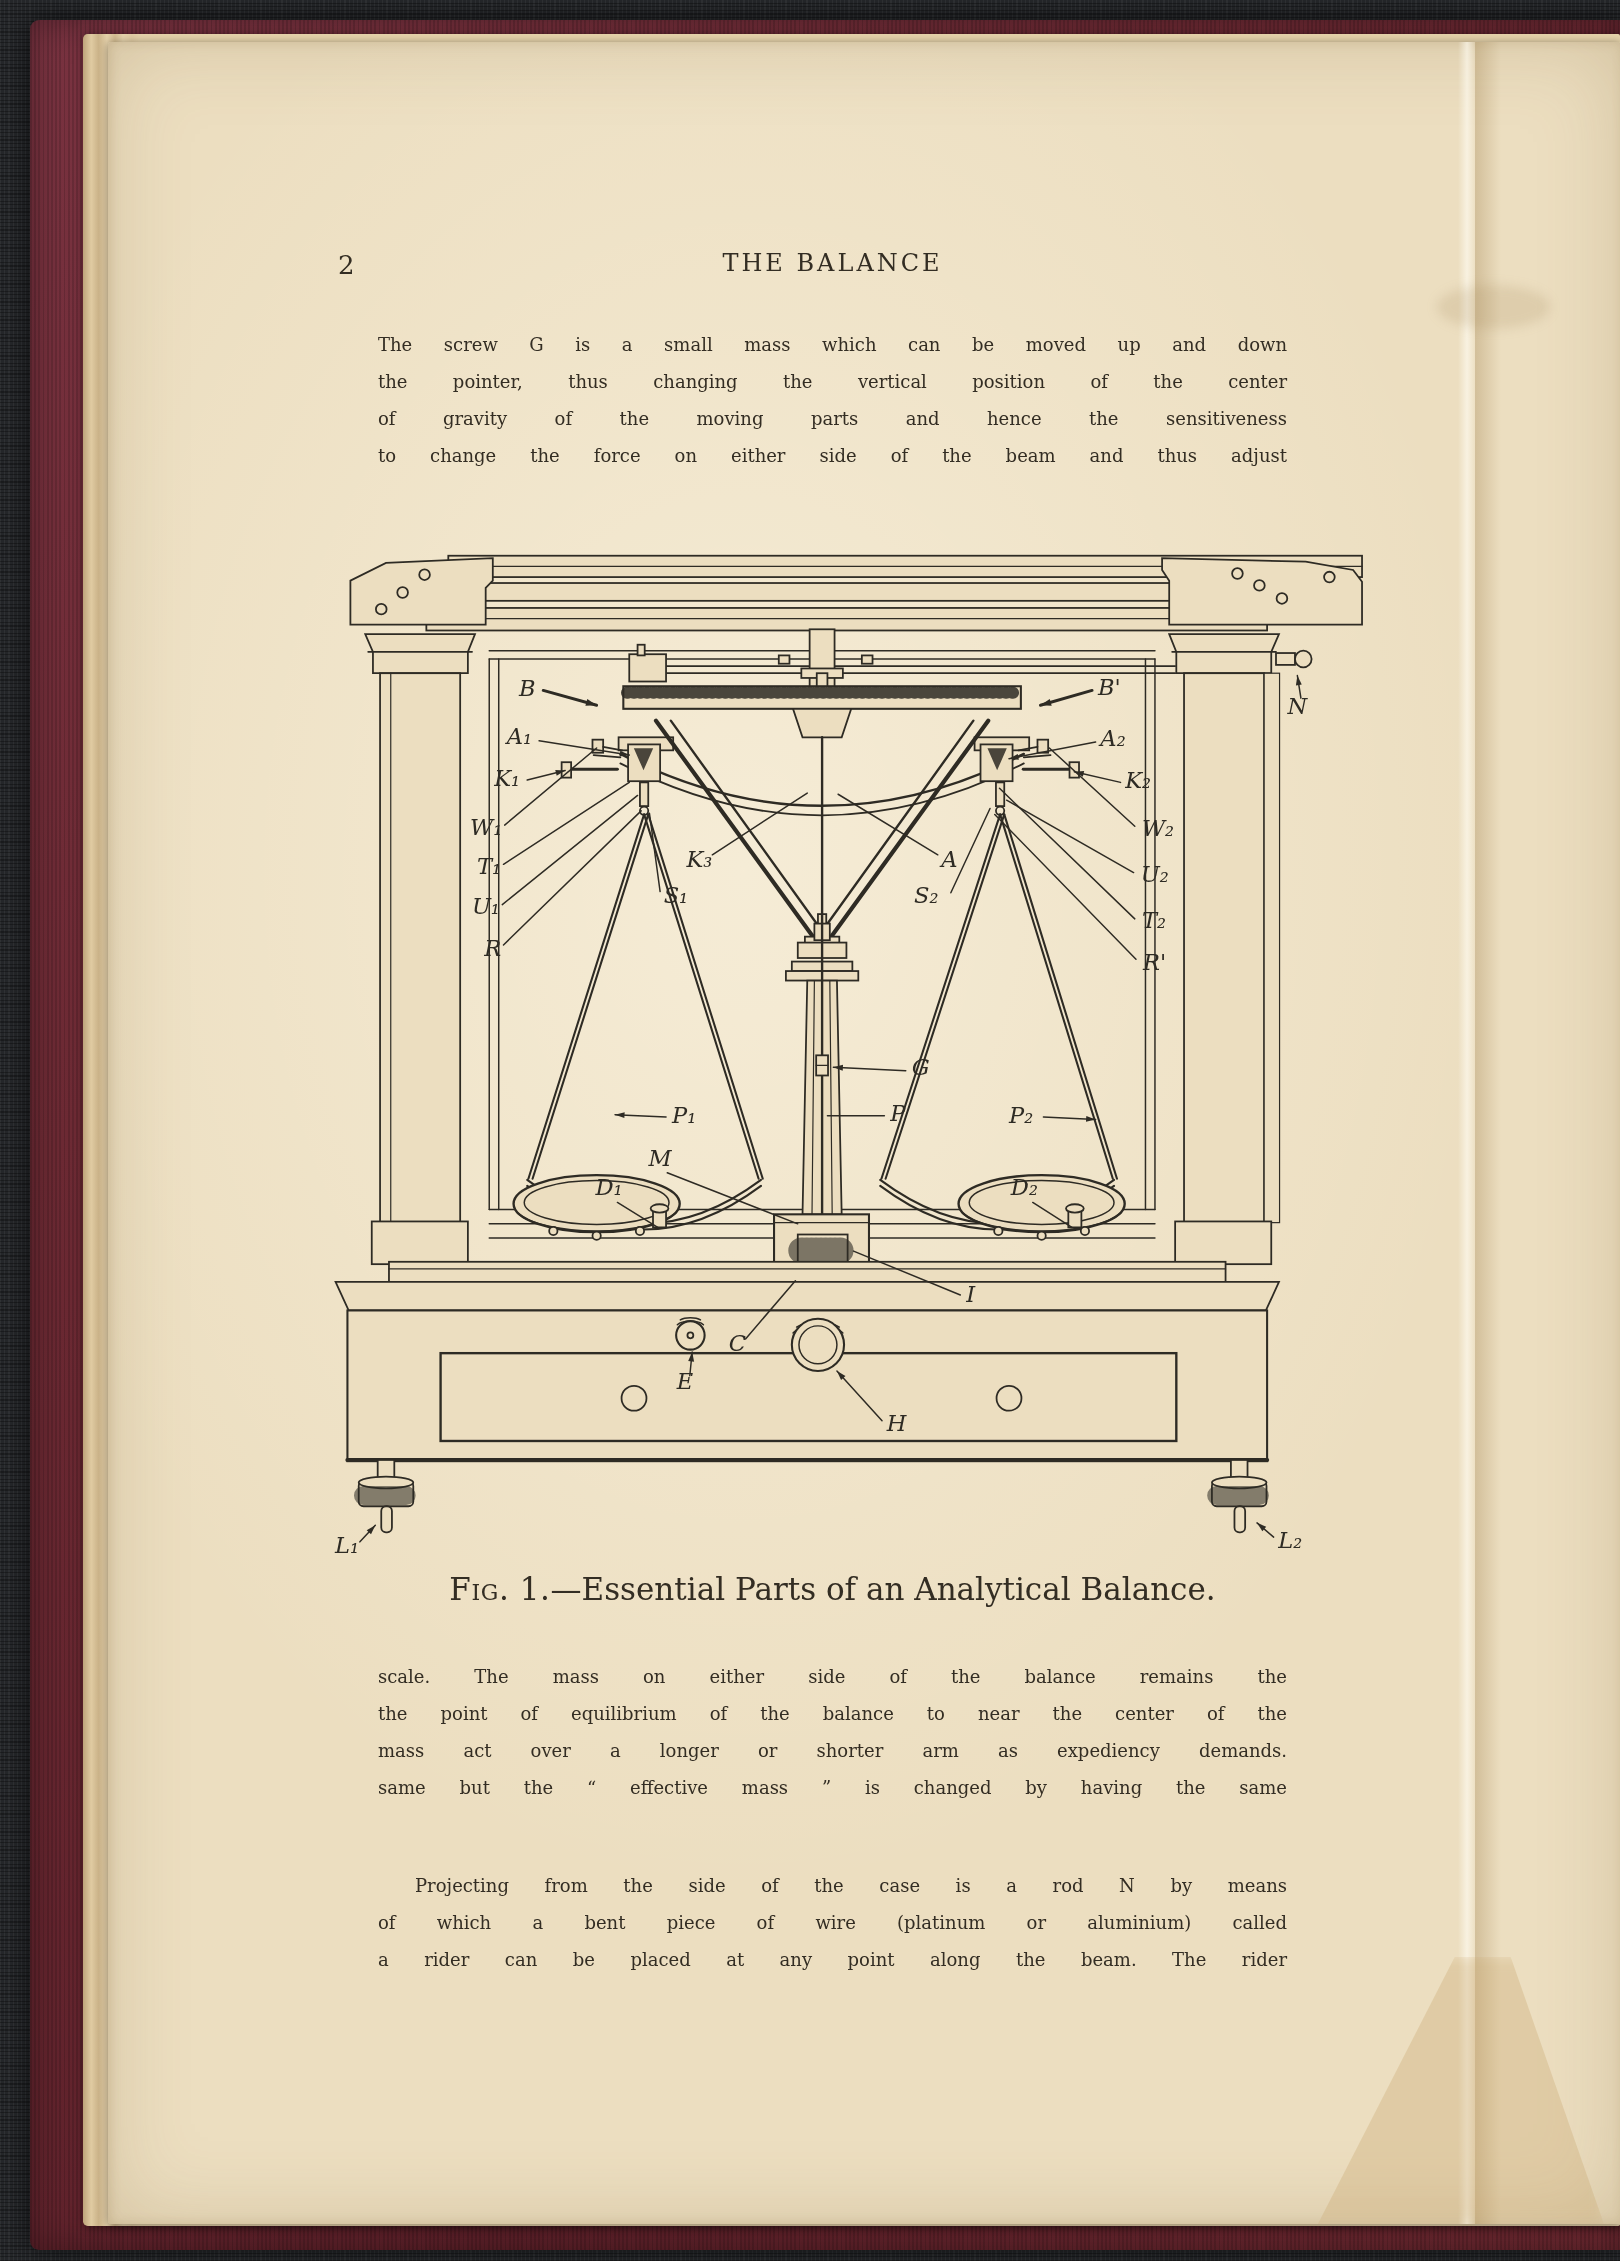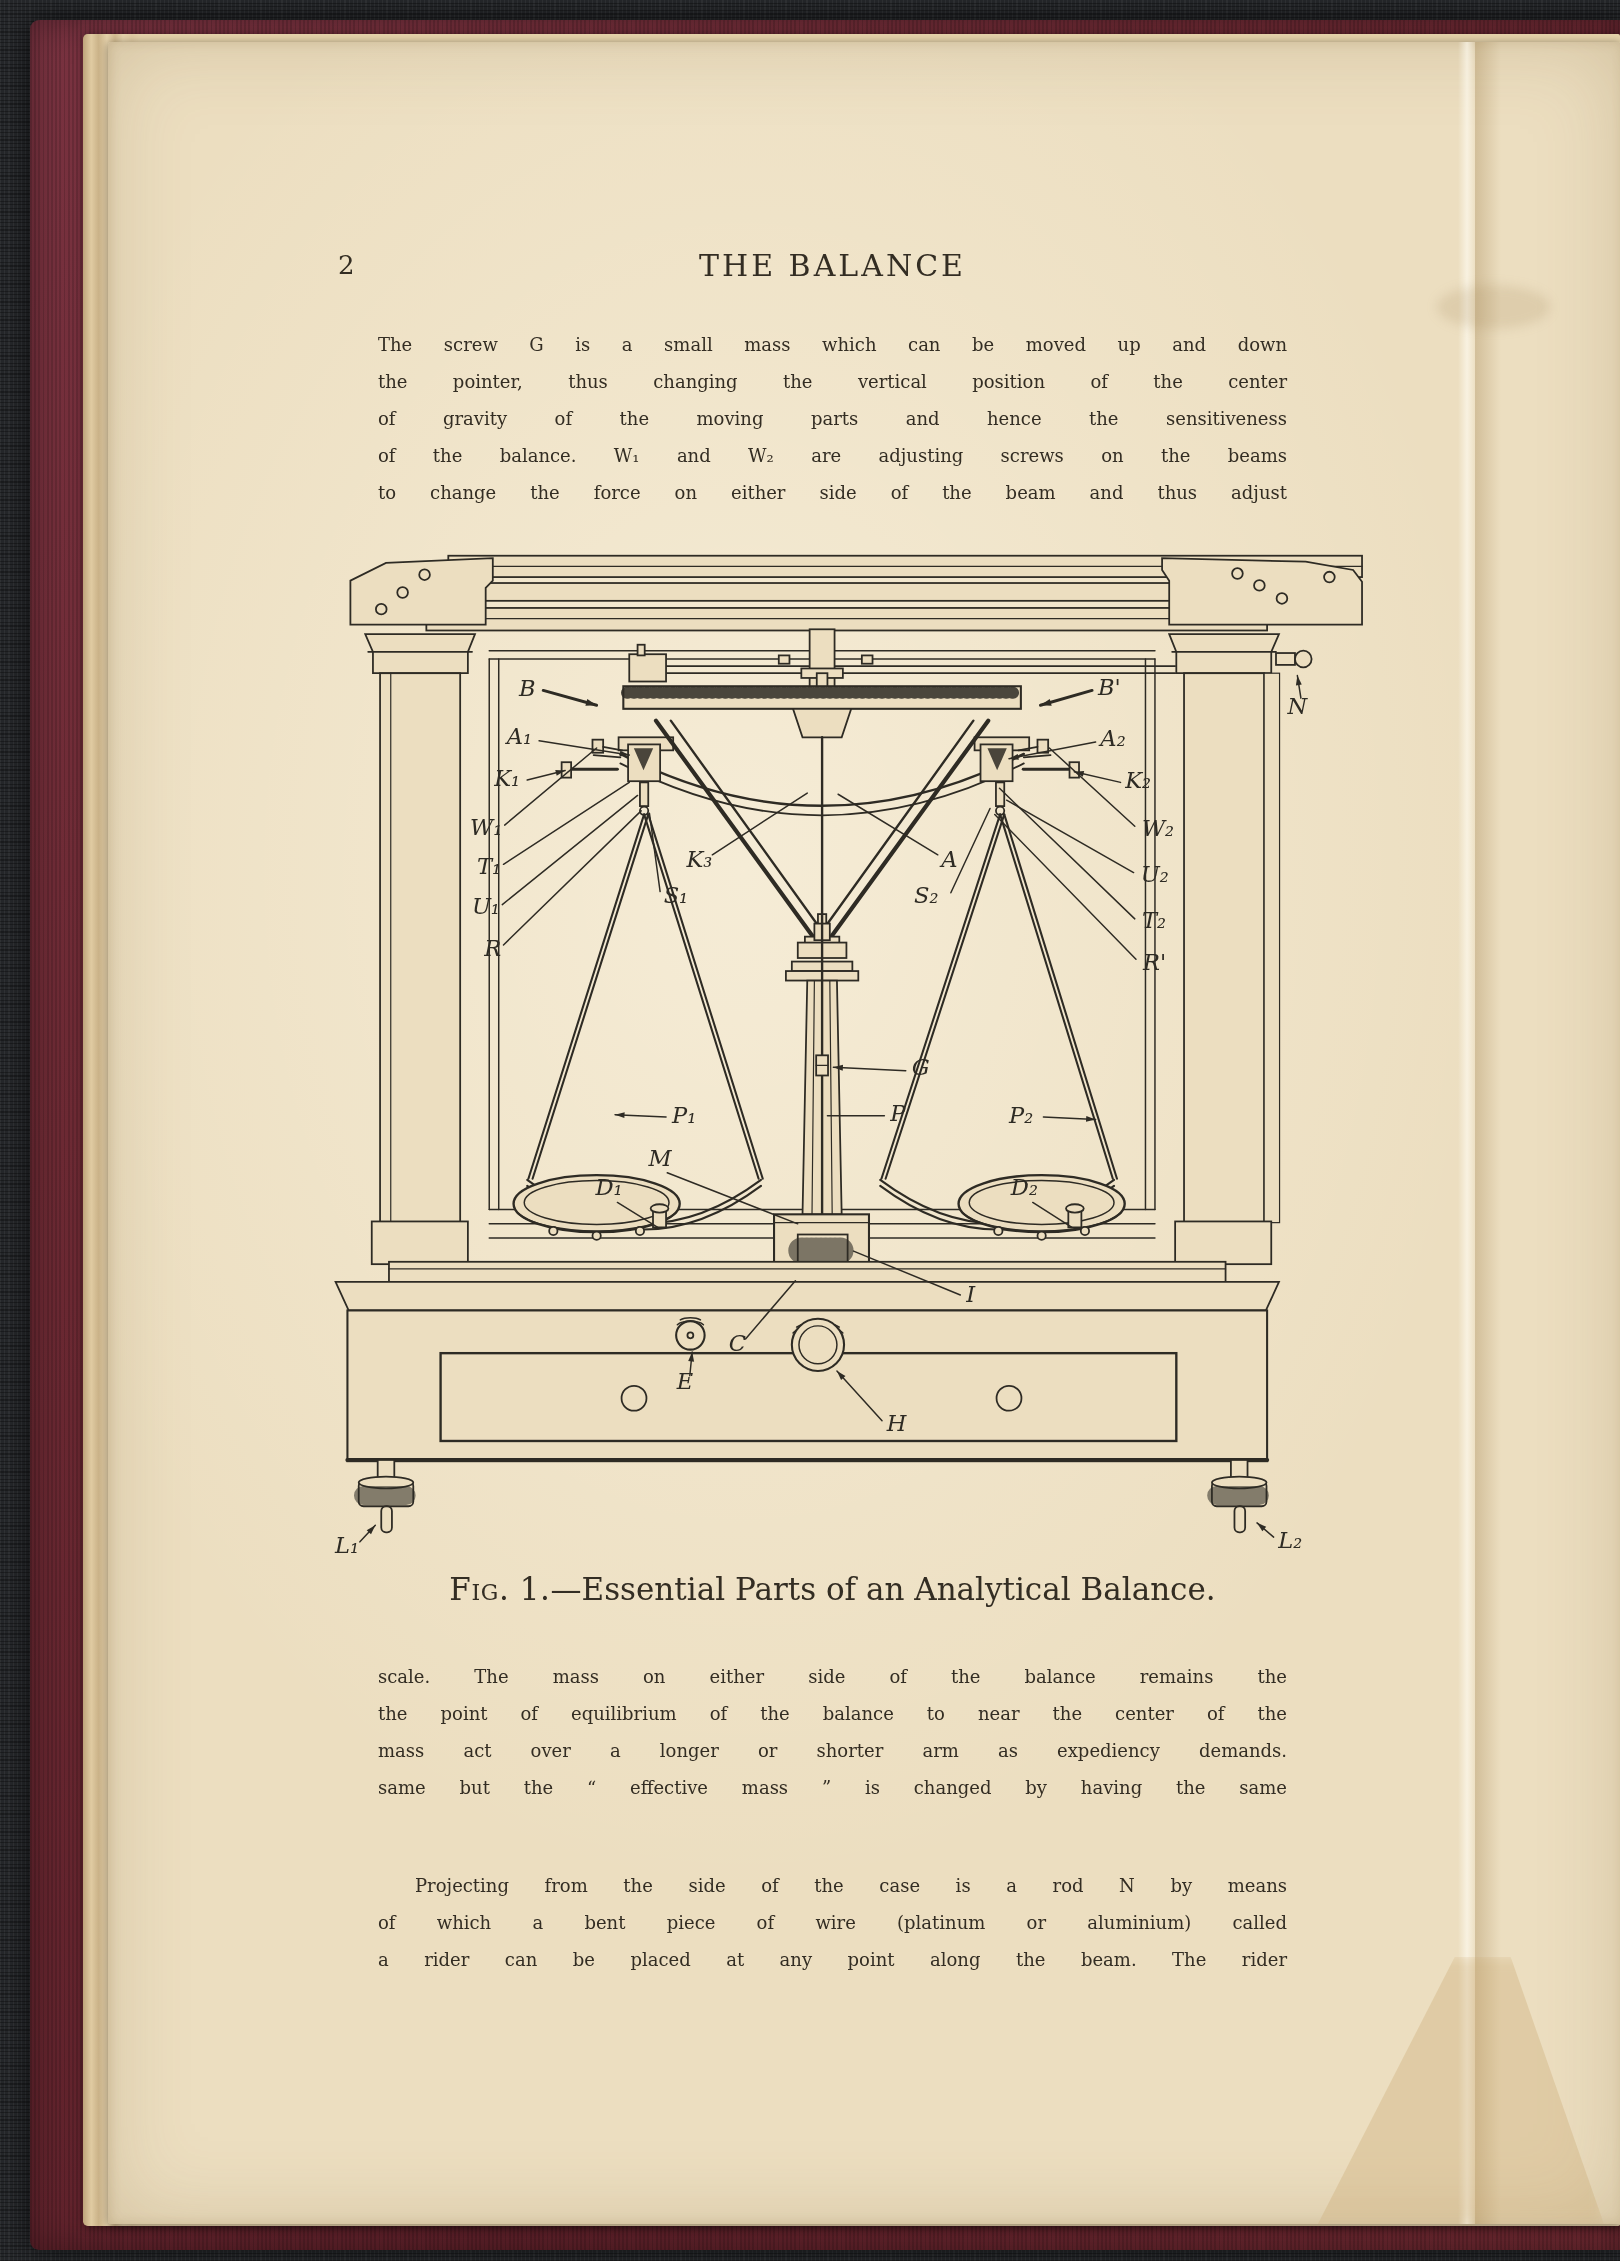--- a/index.html
+++ b/index.html
@@ -44,21 +44,21 @@
     background:linear-gradient(90deg, rgba(150,118,64,.30), rgba(150,118,64,0));}
   .stain-br{position:absolute;left:1185px;top:1915px;width:311px;height:267px;
     background:rgba(198,166,108,.32);
     -webkit-clip-path:polygon(52% 0%, 8% 100%, 100% 100%, 70% 0%);
     clip-path:polygon(52% 0%, 8% 100%, 100% 100%, 70% 0%);
     filter:blur(7.1px);}
   .smudge-tr{position:absolute;left:1329px;top:243px;width:113px;height:44px;border-radius:50%;
     background:rgba(150,120,70,.16);filter:blur(5.3px);}
   .pageno{position:absolute;left:230px;top:210px;font-size:26px;line-height:1;}
   .header{position:absolute;left:270px;top:209px;width:909px;text-align:center;
-    font-size:30px;letter-spacing:3px;line-height:1;}
+    font-size:24px;letter-spacing:3px;line-height:1;}
   .textblock{position:absolute;width:909px;font-size:18px;}
   .jline{height:37px;line-height:37px;text-align:justify;text-align-last:justify;
     white-space:nowrap;}
   .jline.indent{text-indent:37px;}
   .caption{position:absolute;left:270px;top:1529px;width:909px;text-align:center;font-size:31px;line-height:1.2;}
   .caption .figlbl{font-variant:small-caps;letter-spacing:0.6px;}
   svg.figure{position:absolute;left:189px;top:504px;}
   svg .lbl{font-family:"DejaVu Serif","Liberation Serif",serif;font-style:italic;
     font-size:38px;fill:#2e2b24;}
 </style>
@@ -74,21 +74,20 @@
   <div class="stain-br"></div>
   <div class="smudge-tr"></div>
 
   <div class="pageno">2</div>
   <div class="header">THE BALANCE</div>
 
   <div class="textblock" style="left:270px;top:284px;">
     <div class="jline">The screw G is a small mass which can be moved up and down</div>
     <div class="jline">the pointer, thus changing the vertical position of the center</div>
     <div class="jline">of gravity of the moving parts and hence the sensitiveness</div>
-    <div class="jline">of the balance.  W₁ and W₂ are adjusting screws on the beams</div>
     <div class="jline">to change the force on either side of the beam and thus adjust</div>
   </div>
 
   <svg class="figure" width="1068" height="1021" viewBox="0 0 1800 1720">
     <g stroke="#2e2b24" stroke-width="3" fill="none" stroke-linecap="round">
 
       <g>
         <rect x="255" y="16" width="1540" height="36" fill="#ecdec0"></rect>
         <rect x="305" y="62" width="1400" height="30" fill="#ecdec0"></rect>
         <rect x="218" y="104" width="1417" height="38" fill="#ecdec0"></rect>

